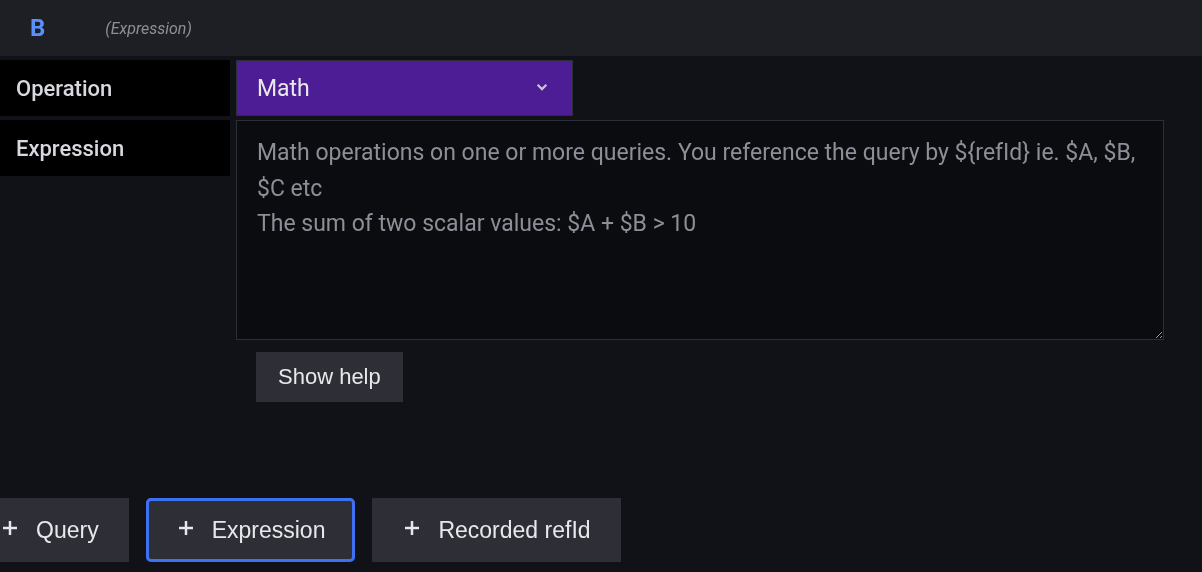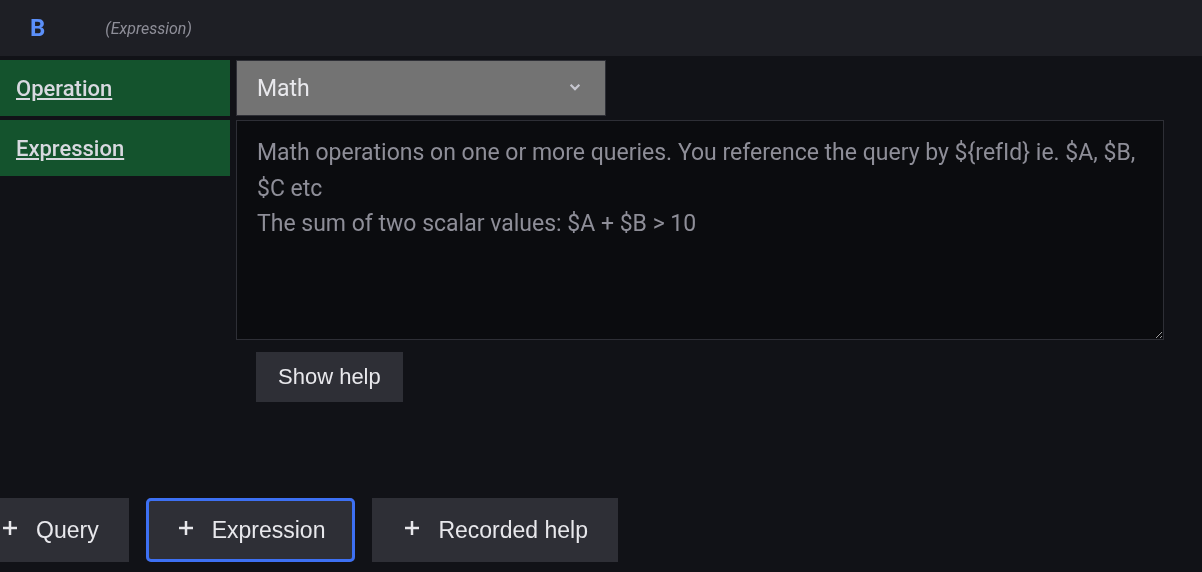--- a/index.html
+++ b/index.html
@@ -37,46 +37,45 @@
       background: #111217;
       padding: 0;
     }
     .form-row {
       display: flex;
       align-items: flex-start;
       margin-top: 4px;
     }
     .label-cell {
       width: 230px;
-      background: #14532d;
+      background: #000000;
       padding: 20px 16px;
       color: #d8d9e0;
       font-size: 22px;
       font-weight: 500;
       margin-right: 6px;
       height: 56px;
       display: flex;
       align-items: center;
-      text-decoration: underline;
     }
     .label-cell.expr {
       height: 56px;
       align-self: flex-start;
     }
     .select-wrap {
       position: relative;
       display: inline-block;
     }
     .select-box {
-      background: #737373;
+      background: #4c1d95;
       border: 1px solid #2e2f36;
       color: #e8e8ec;
       font-size: 23px;
       padding: 12px 60px 12px 20px;
-      width: 370px;
+      width: 337px;
       height: 56px;
       cursor: pointer;
       display: flex;
       align-items: center;
     }
     .chevron {
       position: absolute;
       right: 24px;
       top: 50%;
       transform: translateY(-50%);
@@ -214,16 +213,16 @@
     <span>Expression</span>
   </button>
 
   <button class="action-btn">
     <span class="plus-icon">
       <svg viewBox="0 0 20 20">
           <line x1="10" y1="3" x2="10" y2="17"></line>
           <line x1="3" y1="10" x2="17" y2="10"></line>
         </svg>
     </span>
-    <span>Recorded help</span>
+    <span>Recorded refId</span>
   </button>
 
 </div>
 
 </body></html>

